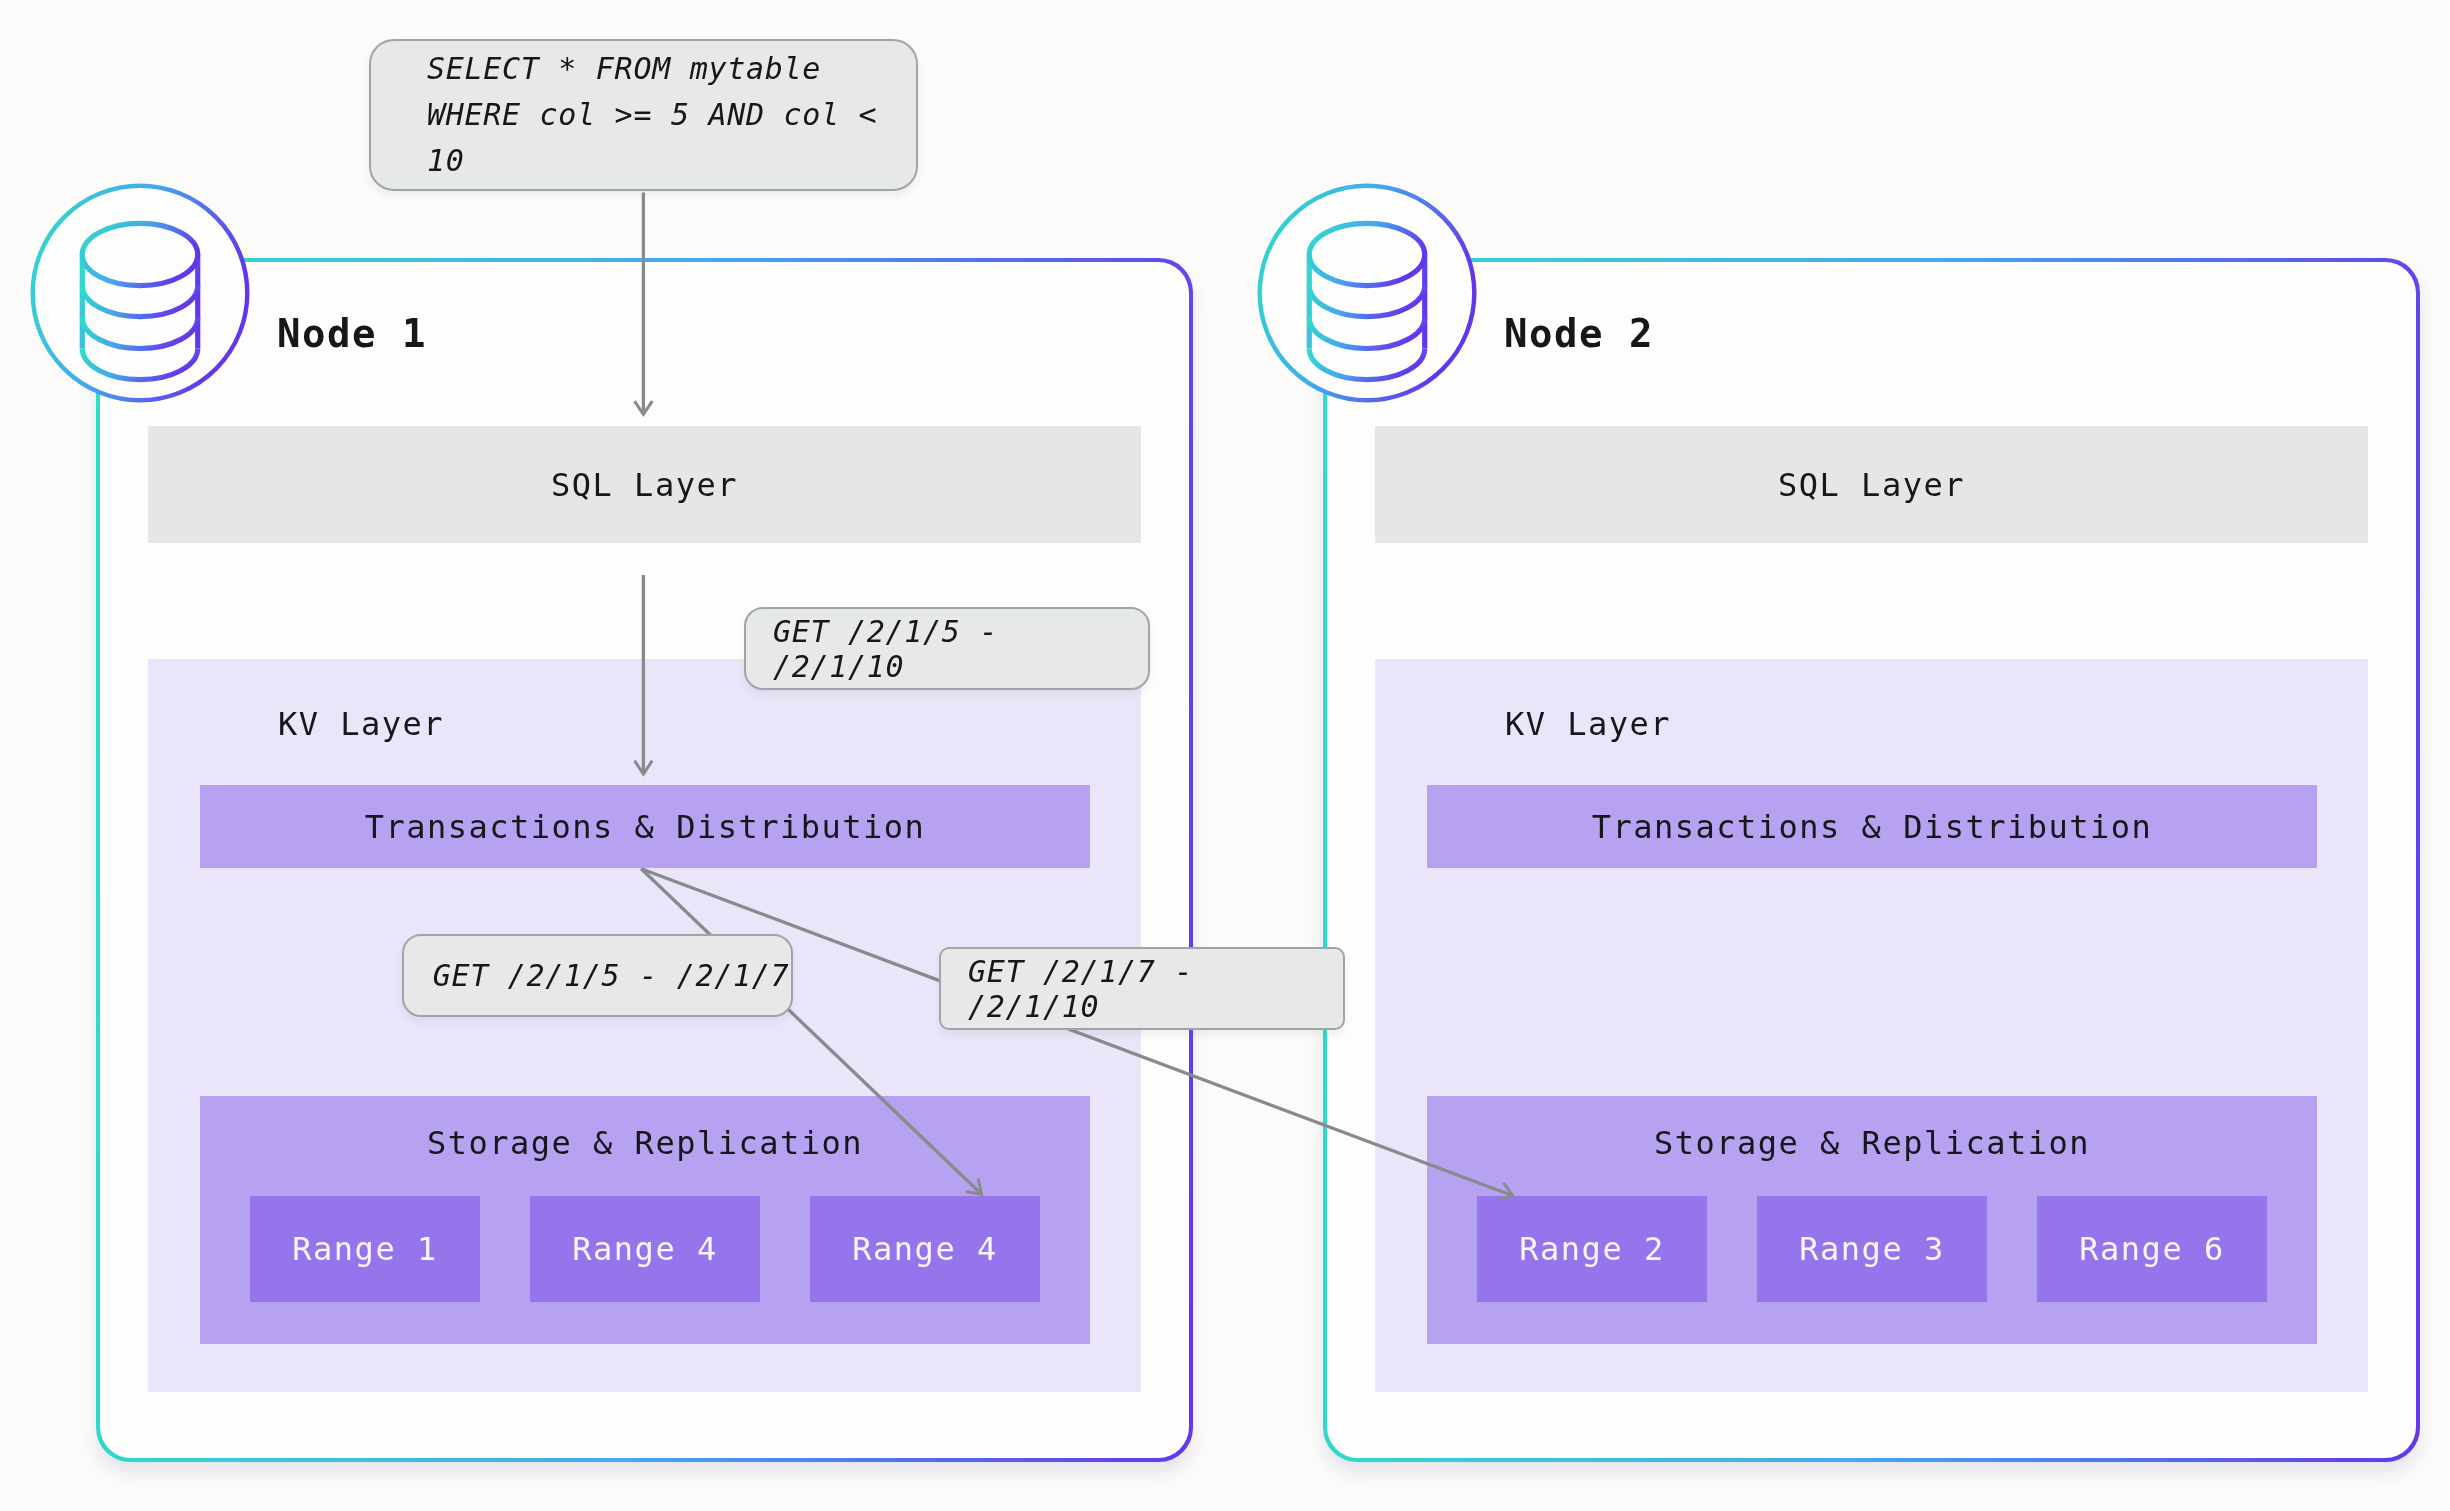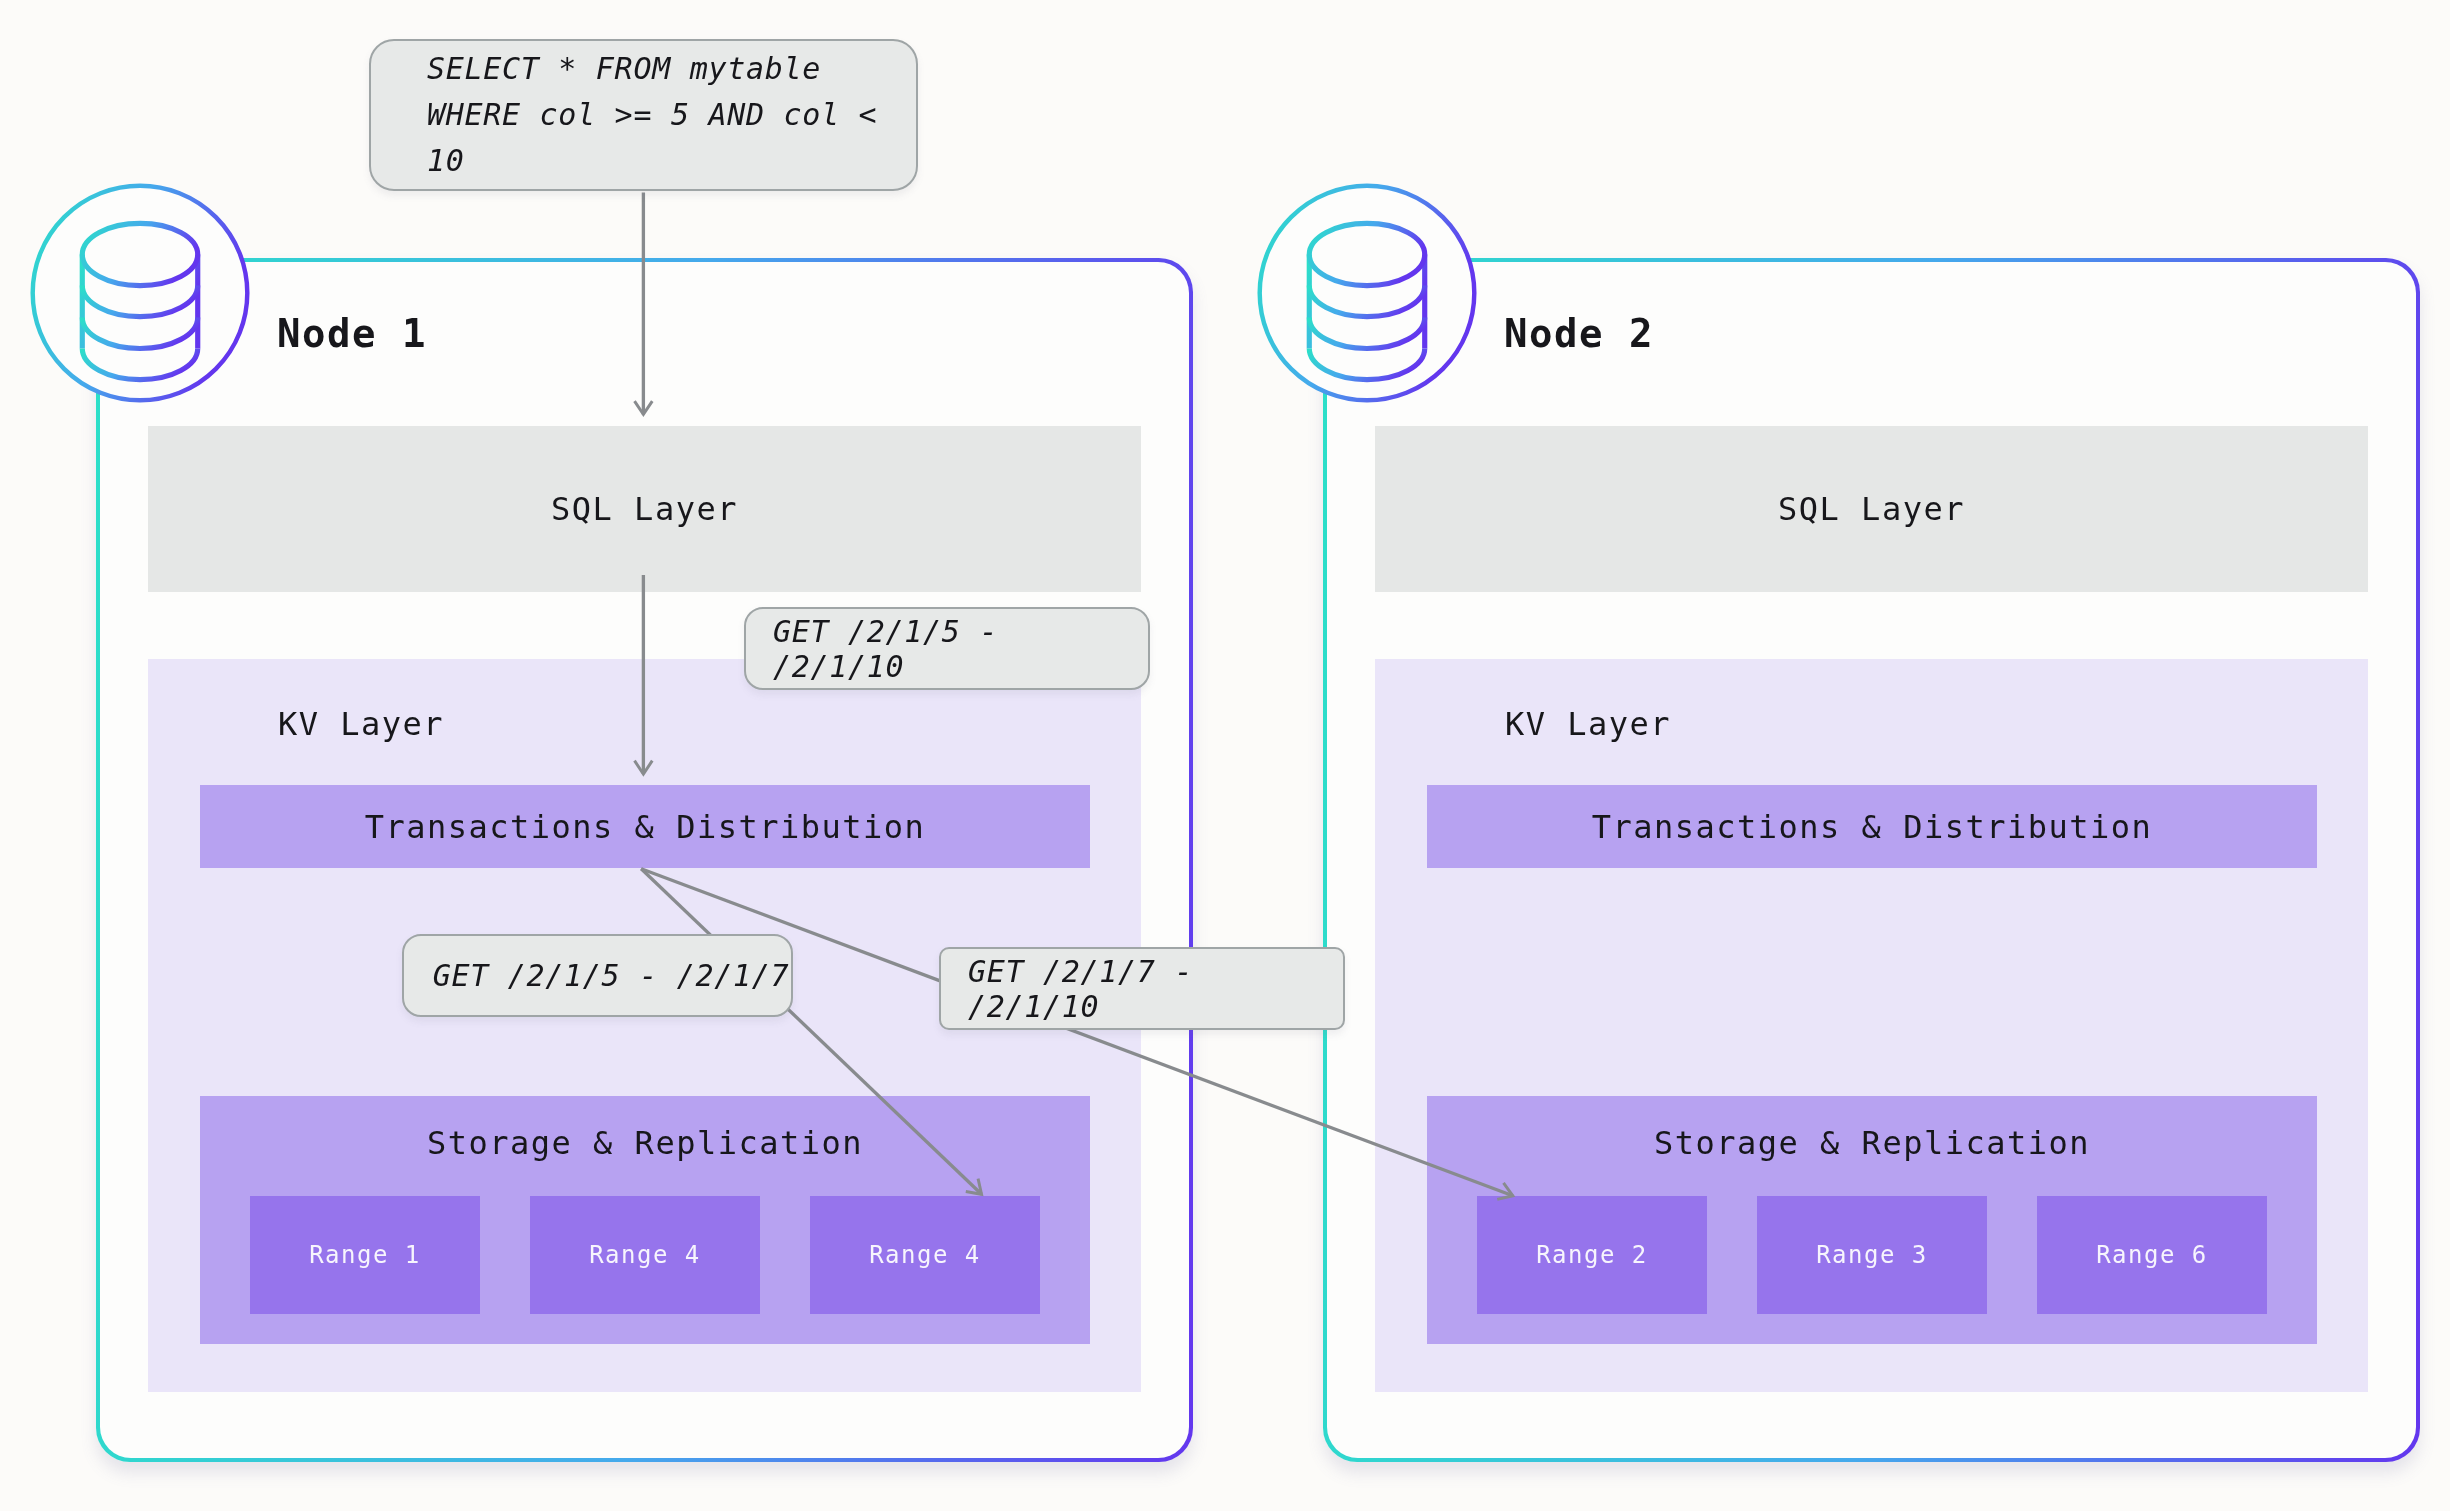--- a/index.html
+++ b/index.html
@@ -18,35 +18,35 @@
   .node{position:absolute;top:258px;width:1097px;height:1204px;border-radius:34px;
         background:linear-gradient(94deg,var(--accent-teal) 0%,var(--accent-blue) 52%,var(--accent-purple) 100%);
         box-shadow:0 10.4px 16.3px rgba(110,110,160,.16);}
   .node-1{left:96px;} .node-2{left:1323px;}
   .node-inner{position:absolute;inset:3.7px;background:var(--node-fill);border-radius:31px;}
 
   .db-badge{position:absolute;left:-67px;top:-76px;width:222px;height:222px;}
   .node-title{position:absolute;left:181px;top:53px;font-size:39px;font-weight:bold;
               letter-spacing:1.5px;line-height:46px;}
 
-  .sql-layer{position:absolute;left:52px;top:168px;width:993px;height:166px;
+  .sql-layer{position:absolute;left:52px;top:168px;width:993px;height:117px;
              background:var(--sql-gray);display:flex;align-items:center;justify-content:center;
              font-size:32px;letter-spacing:1.5px;}
   .kv-layer{position:absolute;left:52px;top:401px;width:993px;height:733px;background:var(--kv-bg);}
   .kv-label{position:absolute;left:130px;top:46px;font-size:32px;letter-spacing:1.5px;}
   .txn-box{position:absolute;left:52px;top:126px;width:890px;height:83px;
            background:var(--layer-purple);display:flex;align-items:center;justify-content:center;
            font-size:32px;letter-spacing:1.5px;}
   .sr-box{position:absolute;left:52px;top:437px;width:890px;height:248px;
           background:var(--layer-purple);display:flex;flex-direction:column;align-items:center;
           padding-top:28px;}
   .sr-label{font-size:32px;letter-spacing:1.5px;}
   .range-row{margin-top:34px;display:flex;gap:50px;justify-content:center;width:100%;}
-  .range-box{width:230px;height:118px;background:var(--range-purple);color:var(--text-light);
-             display:flex;align-items:center;justify-content:center;font-size:24px;letter-spacing:1.5px;}
+  .range-box{width:230px;height:106px;background:var(--range-purple);color:var(--text-light);
+             display:flex;align-items:center;justify-content:center;font-size:32px;letter-spacing:1.5px;}
 
   
   .card{position:absolute;background:var(--label-gray);border:2.2px solid var(--label-border);
         display:flex;flex-direction:column;justify-content:center;z-index:6;
         font-style:italic;box-shadow:0 4.4px 7.4px rgba(120,120,140,.10);}
   .query-card{left:369px;top:39px;width:549px;height:152px;border-radius:25px;
               padding-left:56px;font-size:30px;line-height:46px;letter-spacing:0.7px;}
   .get-card{height:83px;border-radius:19px;align-items:center;font-size:30px;letter-spacing:0.7px;padding-left:27px;}
   .get-full{left:744px;top:607px;width:406px;}
   .get-left{left:370px;top:934px;width:391px;margin-left:32px;}

